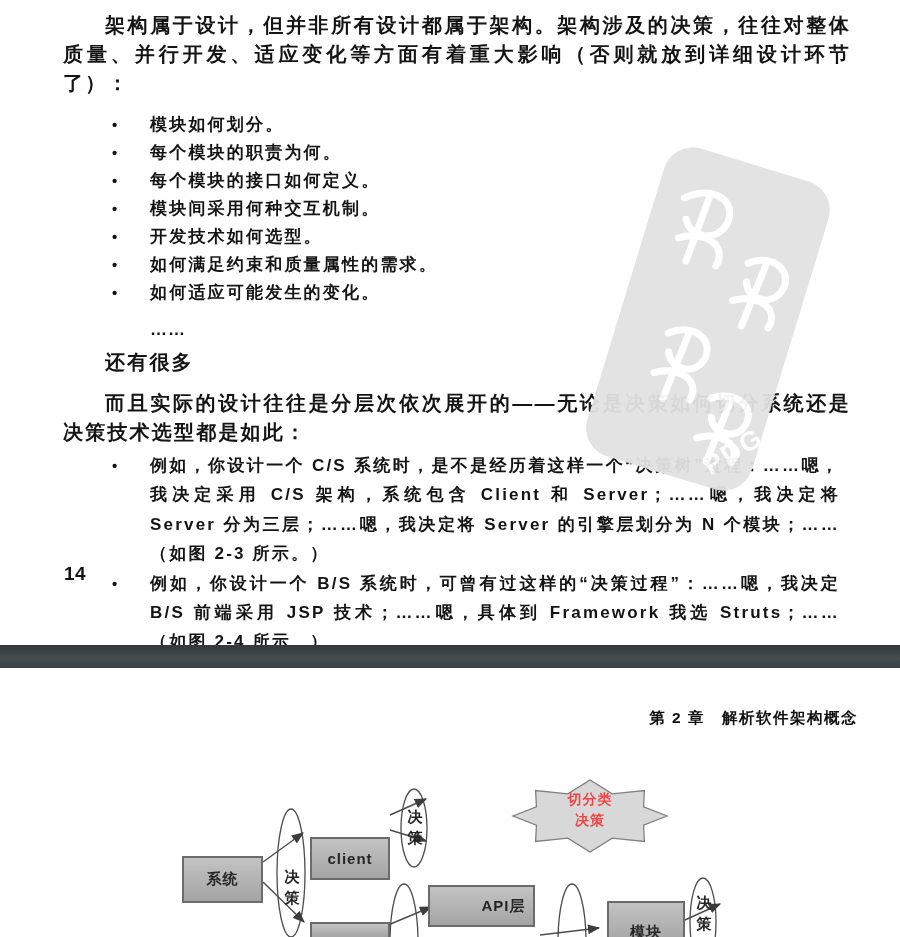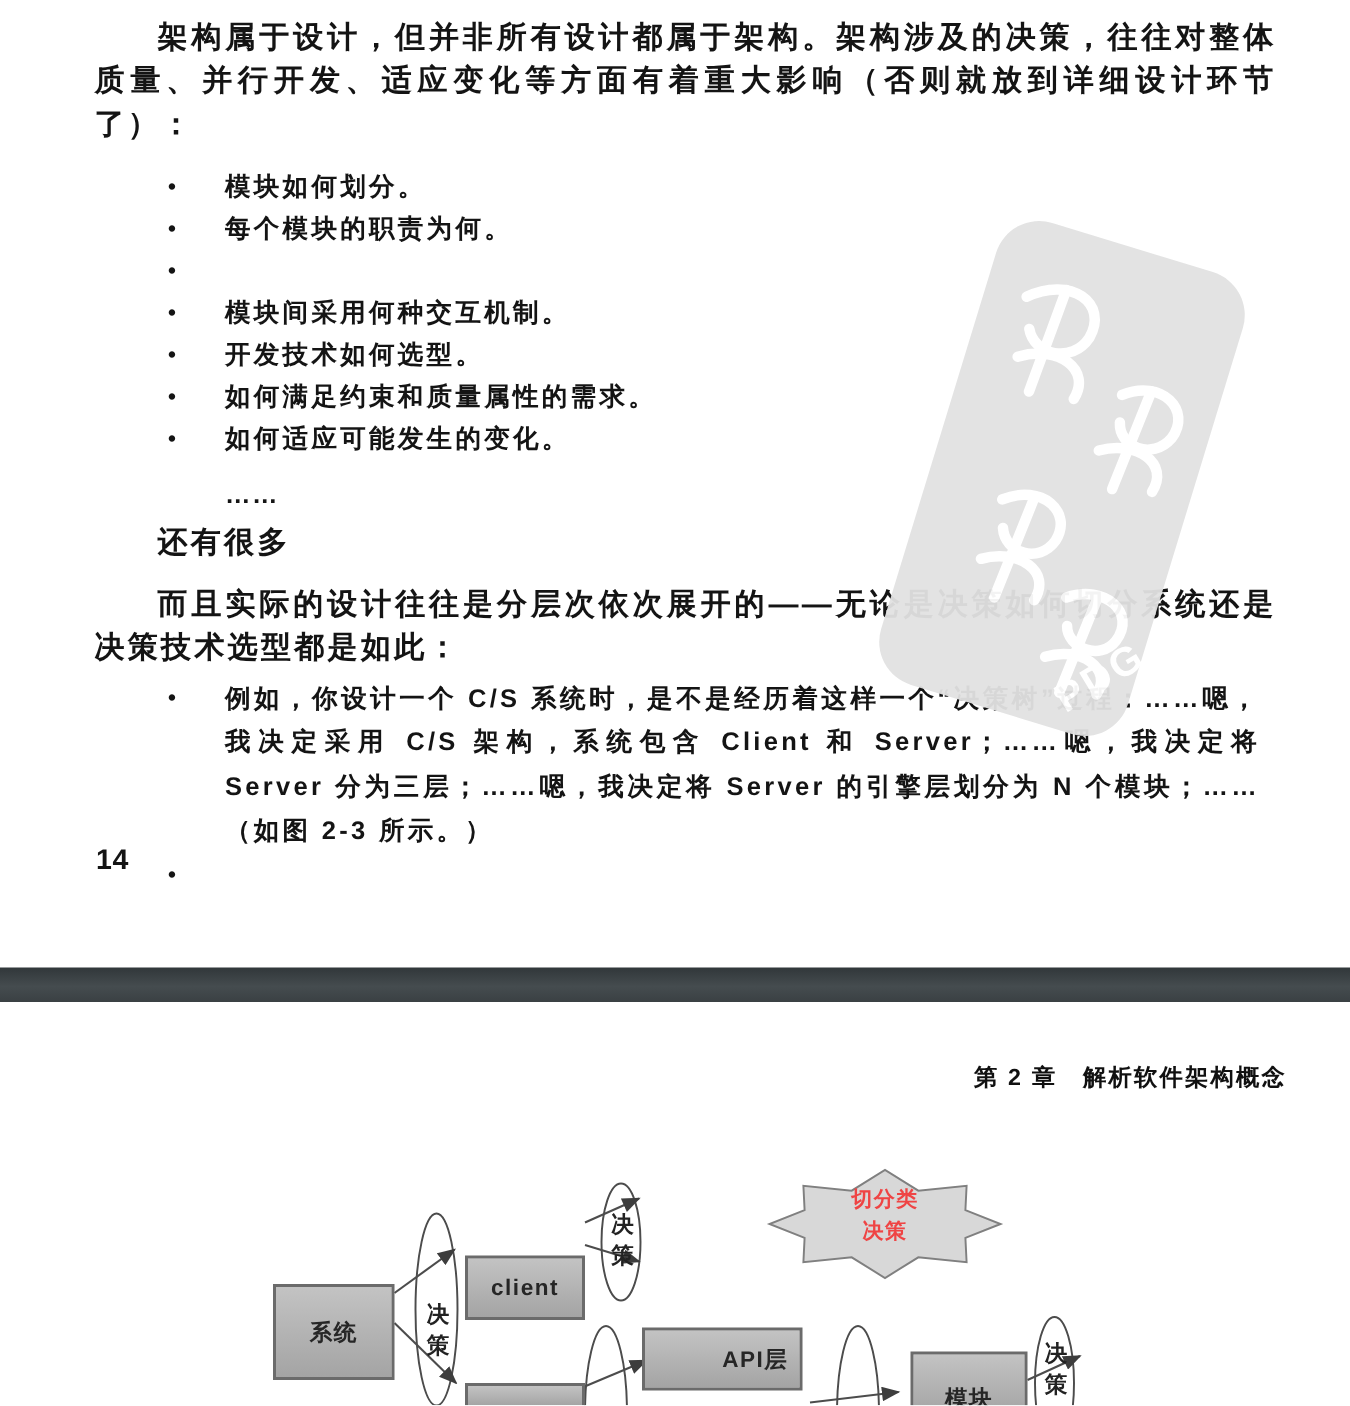--- a/index.html
+++ b/index.html
@@ -94,20 +94,21 @@
       <li>
         <span class="dot">•</span>
         <span class="txt">模块如何划分。</span>
         </li>
       <li>
         <span class="dot">•</span>
         <span class="txt">每个模块的职责为何。</span>
         </li>
       <li>
         <span class="dot">•</span>
+        <span class="txt">每个模块的接口如何定义。</span>
         </li>
       <li>
         <span class="dot">•</span>
         <span class="txt">模块间采用何种交互机制。</span>
         </li>
       <li>
         <span class="dot">•</span>
         <span class="txt">开发技术如何选型。</span>
         </li>
       <li>
@@ -126,20 +127,21 @@
 
     <p class="para indent p3">而且实际的设计往往是分层次依次展开的——无论是决策如何切分系统还是决策技术选型都是如此：</p>
 
     <ul class="bullets examples">
       <li>
         <span class="dot">•</span>
         <span class="txt">例如，你设计一个 C/S 系统时，是不是经历着这样一个“决策树”过程：……嗯，我决定采用 C/S 架构，系统包含 Client 和 Server；……嗯，我决定将 Server 分为三层；……嗯，我决定将 Server 的引擎层划分为 N 个模块；……（如图 2-3 所示。）</span>
         </li>
       <li>
         <span class="dot">•</span>
+        <span class="txt">例如，你设计一个 B/S 系统时，可曾有过这样的“决策过程”：……嗯，我决定 B/S 前端采用 JSP 技术；……嗯，具体到 Framework 我选 Struts；……（如图 2-4 所示。）</span>
         </li>
     </ul>
 
     <div class="page-num">14</div>
   </section>
 
   <div class="divider"></div>
 
   <section class="page-bottom">
 
@@ -165,21 +167,21 @@
           <line x1="263" y1="92" x2="303" y2="63" marker-end="url(#arr)"></line>
           <line x1="263" y1="112" x2="304" y2="152" marker-end="url(#arr)"></line>
           <line x1="390" y1="45" x2="426" y2="29" marker-end="url(#arr)"></line>
           <line x1="390" y1="60" x2="426" y2="71" marker-end="url(#arr)"></line>
           <line x1="362" y1="166" x2="431" y2="137" marker-end="url(#arr)"></line>
           <line x1="540" y1="165" x2="599" y2="158" marker-end="url(#arr)"></line>
           <line x1="685" y1="150" x2="720" y2="134" marker-end="url(#arr)"></line>
         </g>
       </svg>
 
-      <div class="dnode" style="left:182px; top:188px; width:81px; height:64px;">系统</div>
+      <div class="dnode" style="left:182px; top:188px; width:81px; height:47px;">系统</div>
       <div class="dnode" style="left:310px; top:137px; width:80px; height:43px;margin-top:32px;">client</div>
       <div class="dnode partial" style="left:310px; top:254px; width:80px; height:15px;"></div>
       <div class="dnode" style="left:428px; top:217px; width:107px; height:42px;padding-left:44px;">API层</div>
       <div class="dnode low" style="left:607px; top:233px; width:78px; height:44px;text-align:right;">模块</div>
 
       <div class="vlabel" style="left:283px; top:198px;">决策</div>
       <div class="vlabel" style="left:406px; top:138px;">决策</div>
       <div class="vlabel" style="left:695px; top:224px;">决策</div>
 
       <div class="burst-label">

